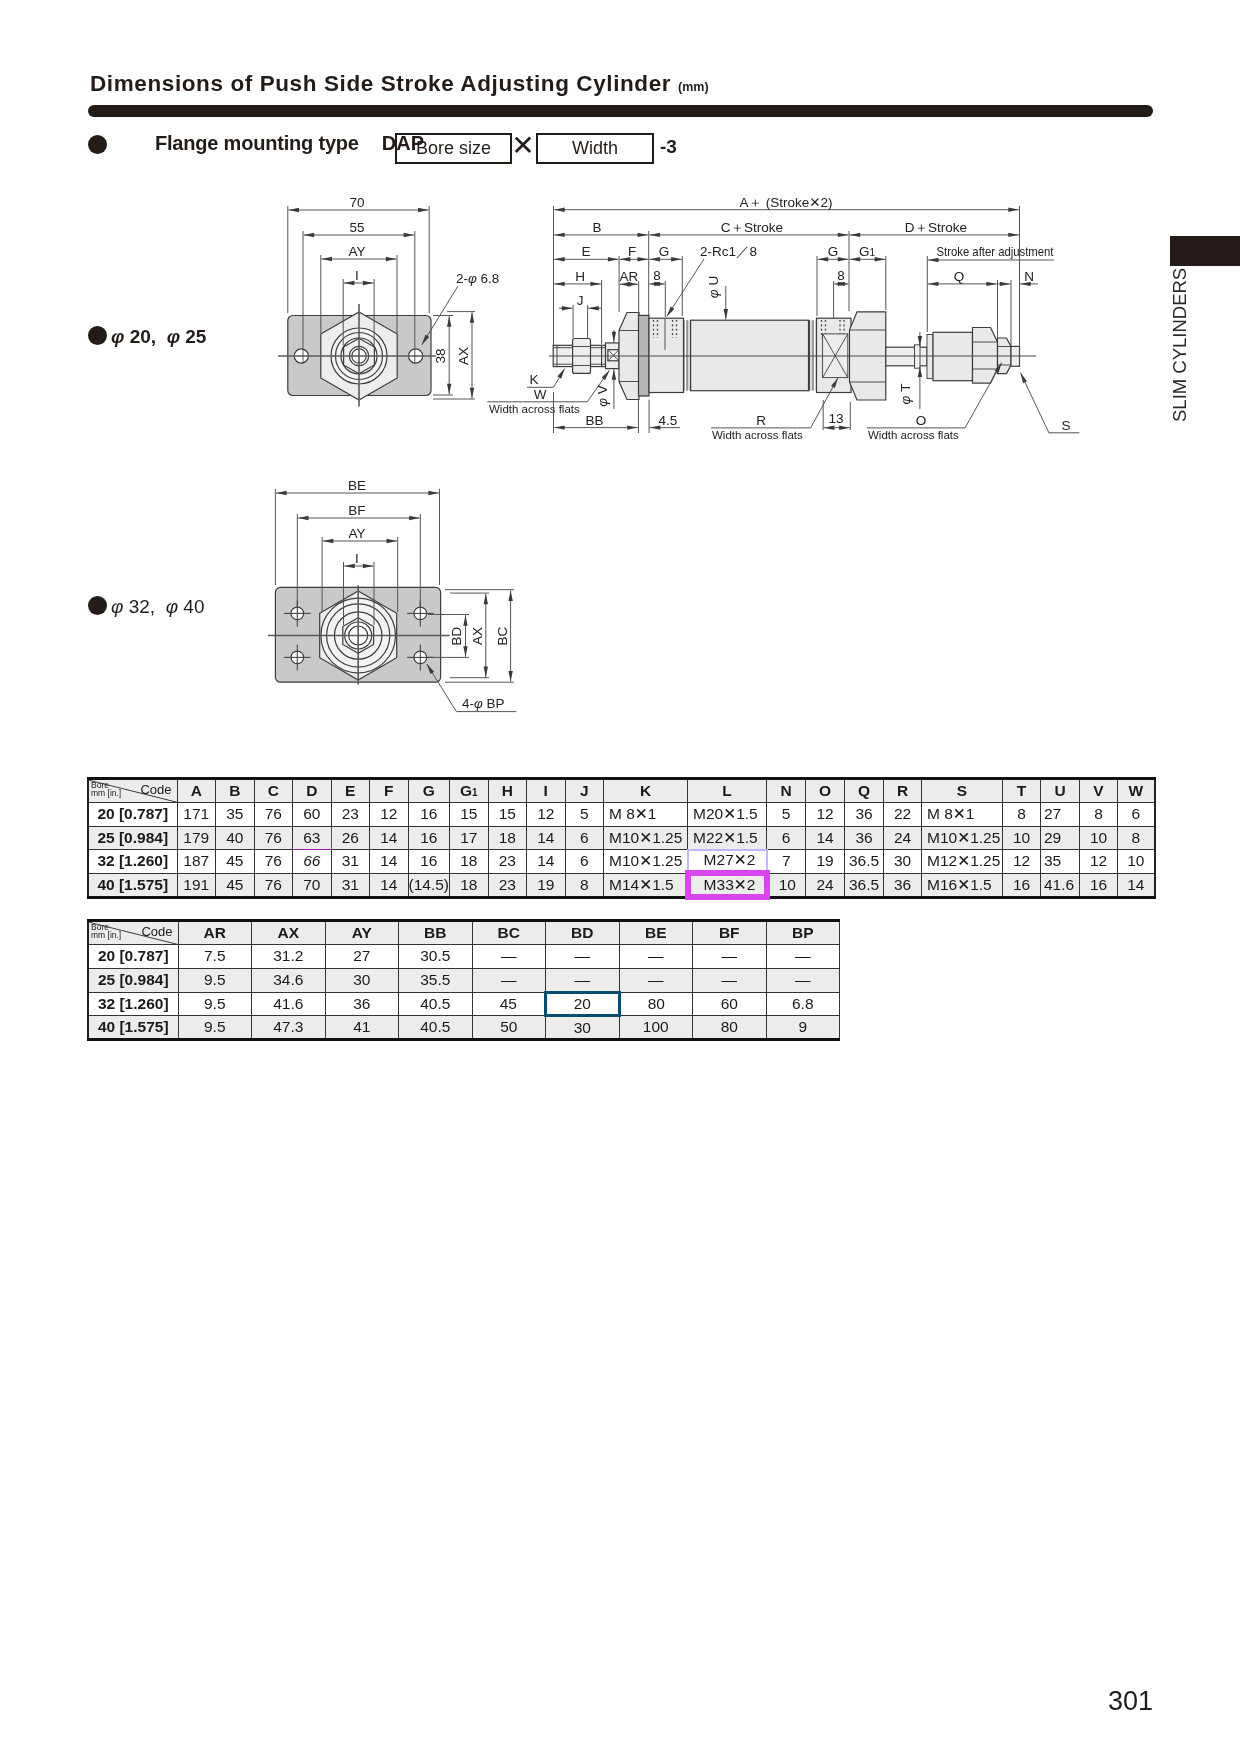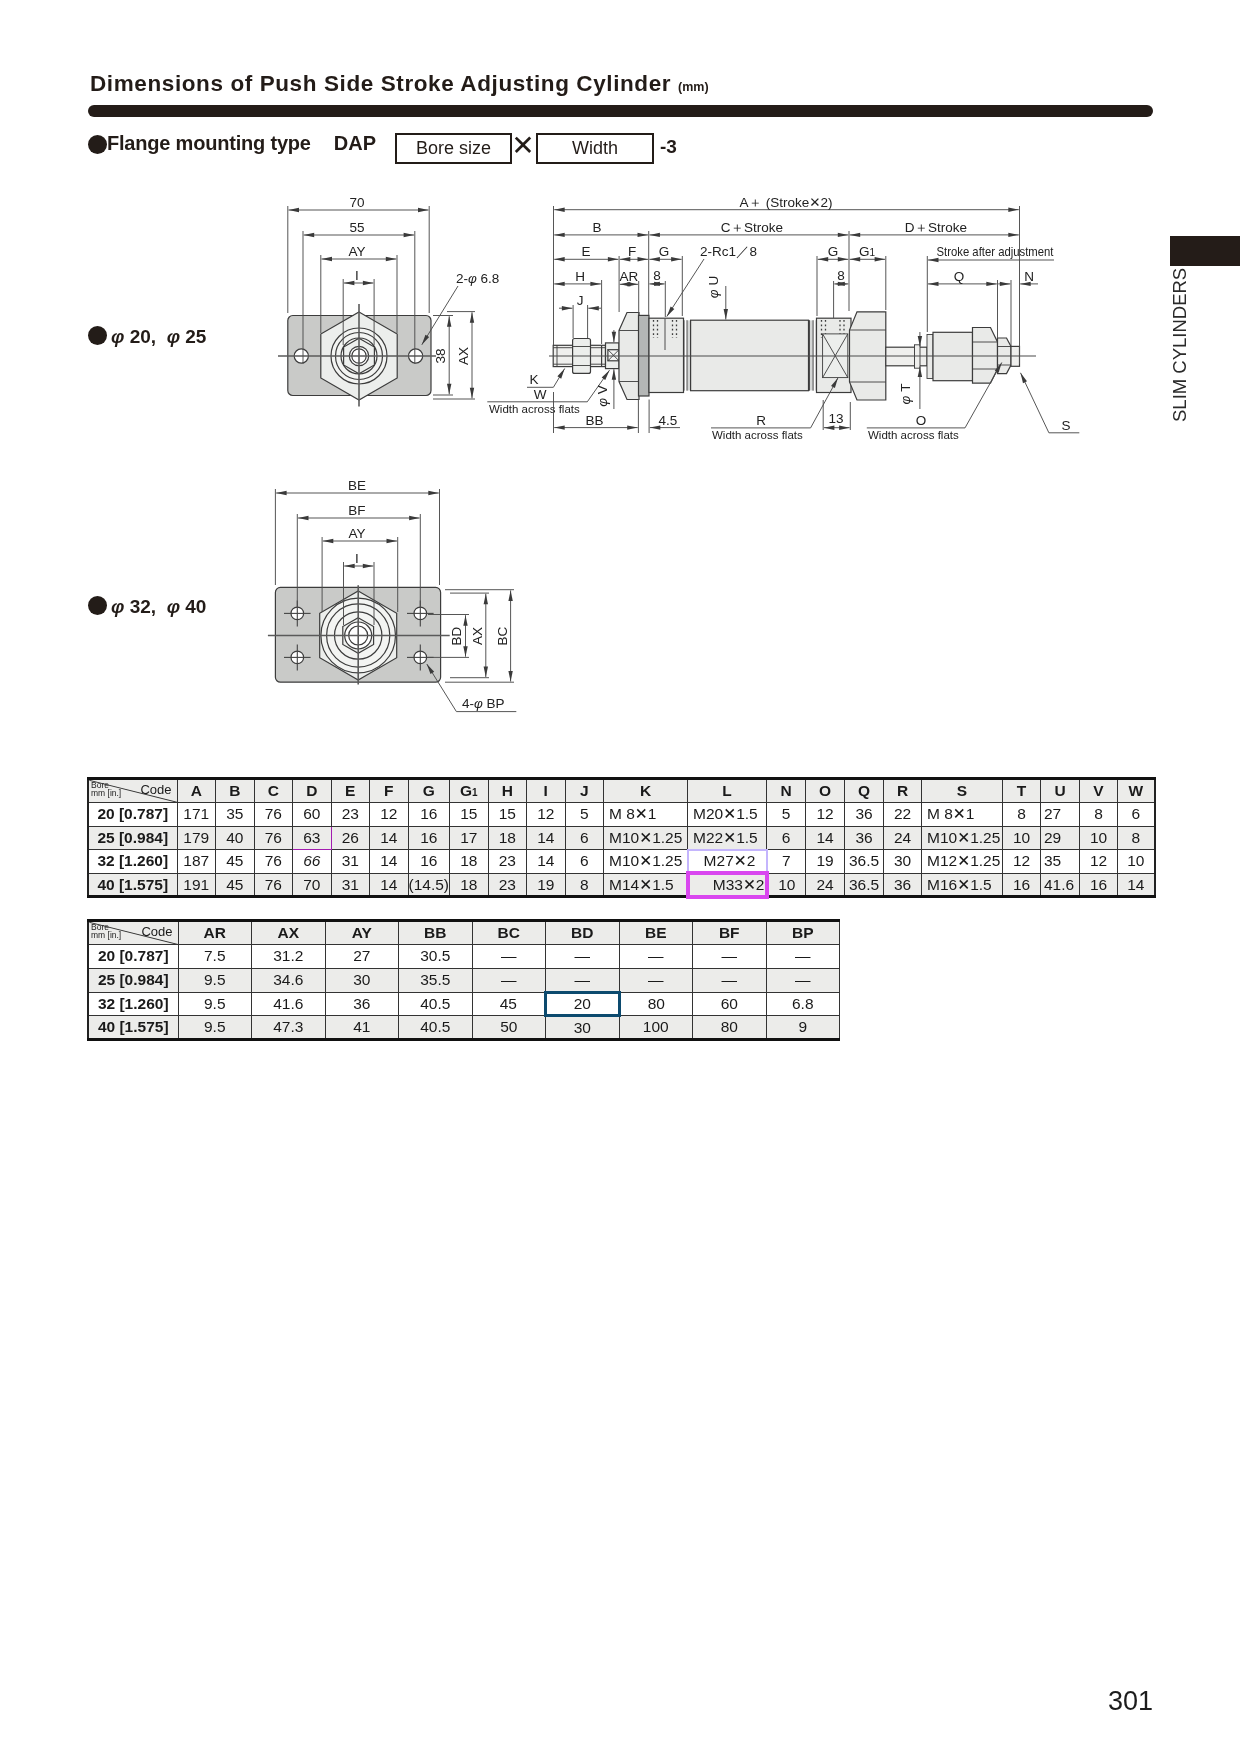--- a/index.html
+++ b/index.html
@@ -10,42 +10,42 @@
   td,th{padding:0;overflow:hidden;white-space:nowrap;}
 </style>
 </head>
 <body>
 
 <div class="abs" style="left:90px;top:71px;font-size:22.5px;font-weight:bold;color:#231c18;letter-spacing:0.6px;">Dimensions of Push Side Stroke Adjusting Cylinder <span style="font-size:12.5px;letter-spacing:0;">(mm)</span></div>
 
 <div class="abs" style="left:88px;top:105px;width:1065px;height:12px;background:#241c18;border-radius:6px;"></div>
 
 <div class="abs" style="left:88px;top:132px;height:30px;color:#231c18;">
-  <span style="display:inline-block;width:19px;height:19px;background:#231c18;border-radius:50%;vertical-align:-3px;"></span><span style="font-size:20px;font-weight:bold;vertical-align:1px;letter-spacing:-0.2px;">Flange mounting type</span><span style="display:inline-block;width:23px;"></span><span style="font-size:20px;font-weight:bold;vertical-align:1px;">DAP</span>
+  <span style="display:inline-block;width:19px;height:19px;background:#231c18;border-radius:50%;vertical-align:-3px;"></span><span style="font-size:20px;font-weight:bold;vertical-align:1px;letter-spacing:-0.2px;margin-left:48px;">Flange mounting type</span><span style="display:inline-block;width:23px;"></span><span style="font-size:20px;font-weight:bold;vertical-align:1px;">DAP</span>
 </div>
 
 <div class="abs" style="left:395px;top:133px;width:113px;height:27px;border:2px solid #231c18;font-size:18px;color:#231c18;text-align:center;line-height:26px;">Bore size</div>
 
 <div class="abs" style="left:509px;top:131px;width:28px;font-size:28px;color:#231c18;text-align:center;line-height:30px;">✕</div>
 
 <div class="abs" style="left:536px;top:133px;width:114px;height:27px;border:2px solid #231c18;font-size:18px;color:#231c18;text-align:center;line-height:26px;">Width</div>
 
 <div class="abs" style="left:660px;top:133px;font-size:19px;font-weight:bold;color:#231c18;line-height:27px;">-3</div>
 
 <div class="abs" style="left:1170px;top:236px;width:70px;height:30px;background:#241c18;"></div>
 
 <div class="abs" style="left:1167px;top:273px;width:28px;height:150px;">
   <div style="font-size:18.5px;color:#2a2a2a;transform:rotate(-90deg) translate(-149px,0);transform-origin:0 0;width:149px;height:26px;line-height:26px;text-align:center;letter-spacing:0px;white-space:nowrap;">SLIM CYLINDERS</div>
 </div>
 
 <div class="abs" style="left:88px;top:326px;font-size:19px;font-weight:bold;color:#231c18;">
   <span style="display:inline-block;width:19px;height:19px;background:#231c18;border-radius:50%;vertical-align:-2px;margin-right:4px;"></span><i>φ</i> 20,&nbsp; <i>φ</i> 25
 </div>
 
-<div class="abs" style="left:88px;top:596px;font-size:19px;font-weight:bold;color:#231c18;">
+<div class="abs" style="left:88px;top:596px;font-size:19px;font-weight:normal;color:#231c18;">
   <span style="display:inline-block;width:19px;height:19px;background:#231c18;border-radius:50%;vertical-align:-2px;margin-right:4px;"></span><i>φ</i> 32,&nbsp; <i>φ</i> 40
 </div>
 
 <svg class="abs" style="left:0;top:0;" width="1240" height="1754" viewBox="0 0 1240 1754">
   <defs>
     <marker id="ar" markerWidth="12" markerHeight="6" refX="11" refY="3" orient="auto" markerUnits="userSpaceOnUse">
       <path d="M11,3 L0.5,0.8 L0.5,5.2 z" fill="#3a3a3a"></path>
     </marker>
     <marker id="al" markerWidth="12" markerHeight="6" refX="1" refY="3" orient="auto" markerUnits="userSpaceOnUse">
       <path d="M1,3 L11.5,0.8 L11.5,5.2 z" fill="#3a3a3a"></path>
@@ -650,21 +650,21 @@
           <td style="border:1px solid #333;">76</td>
           <td style="border:1px solid #333;">70</td>
           <td style="border:1px solid #333;">31</td>
           <td style="border:1px solid #333;">14</td>
           <td style="border:1px solid #333;">(14.5)</td>
           <td style="border:1px solid #333;">18</td>
           <td style="border:1px solid #333;">23</td>
           <td style="border:1px solid #333;">19</td>
           <td style="border:1px solid #333;">8</td>
           <td style="border:1px solid #333;text-align:left;padding-left:5px;">M14✕1.5</td>
-          <td style="border:4px solid #d946ef;text-align:right;padding-left:5px;">M33✕2</td>
+          <td style="border:6px solid #d946ef;text-align:center;padding-left:5px;">M33✕2</td>
           <td style="border:1px solid #333;">10</td>
           <td style="border:1px solid #333;">24</td>
           <td style="border:1px solid #333;">36.5</td>
           <td style="border:1px solid #333;">36</td>
           <td style="border:1px solid #333;text-align:left;padding-left:5px;">M16✕1.5</td>
           <td style="border:1px solid #333;">16</td>
           <td style="border:1px solid #333;text-align:left;padding-left:3px;">41.6</td>
           <td style="border:1px solid #333;">16</td>
           <td style="border:1px solid #333;">14</td>
 </tr>

